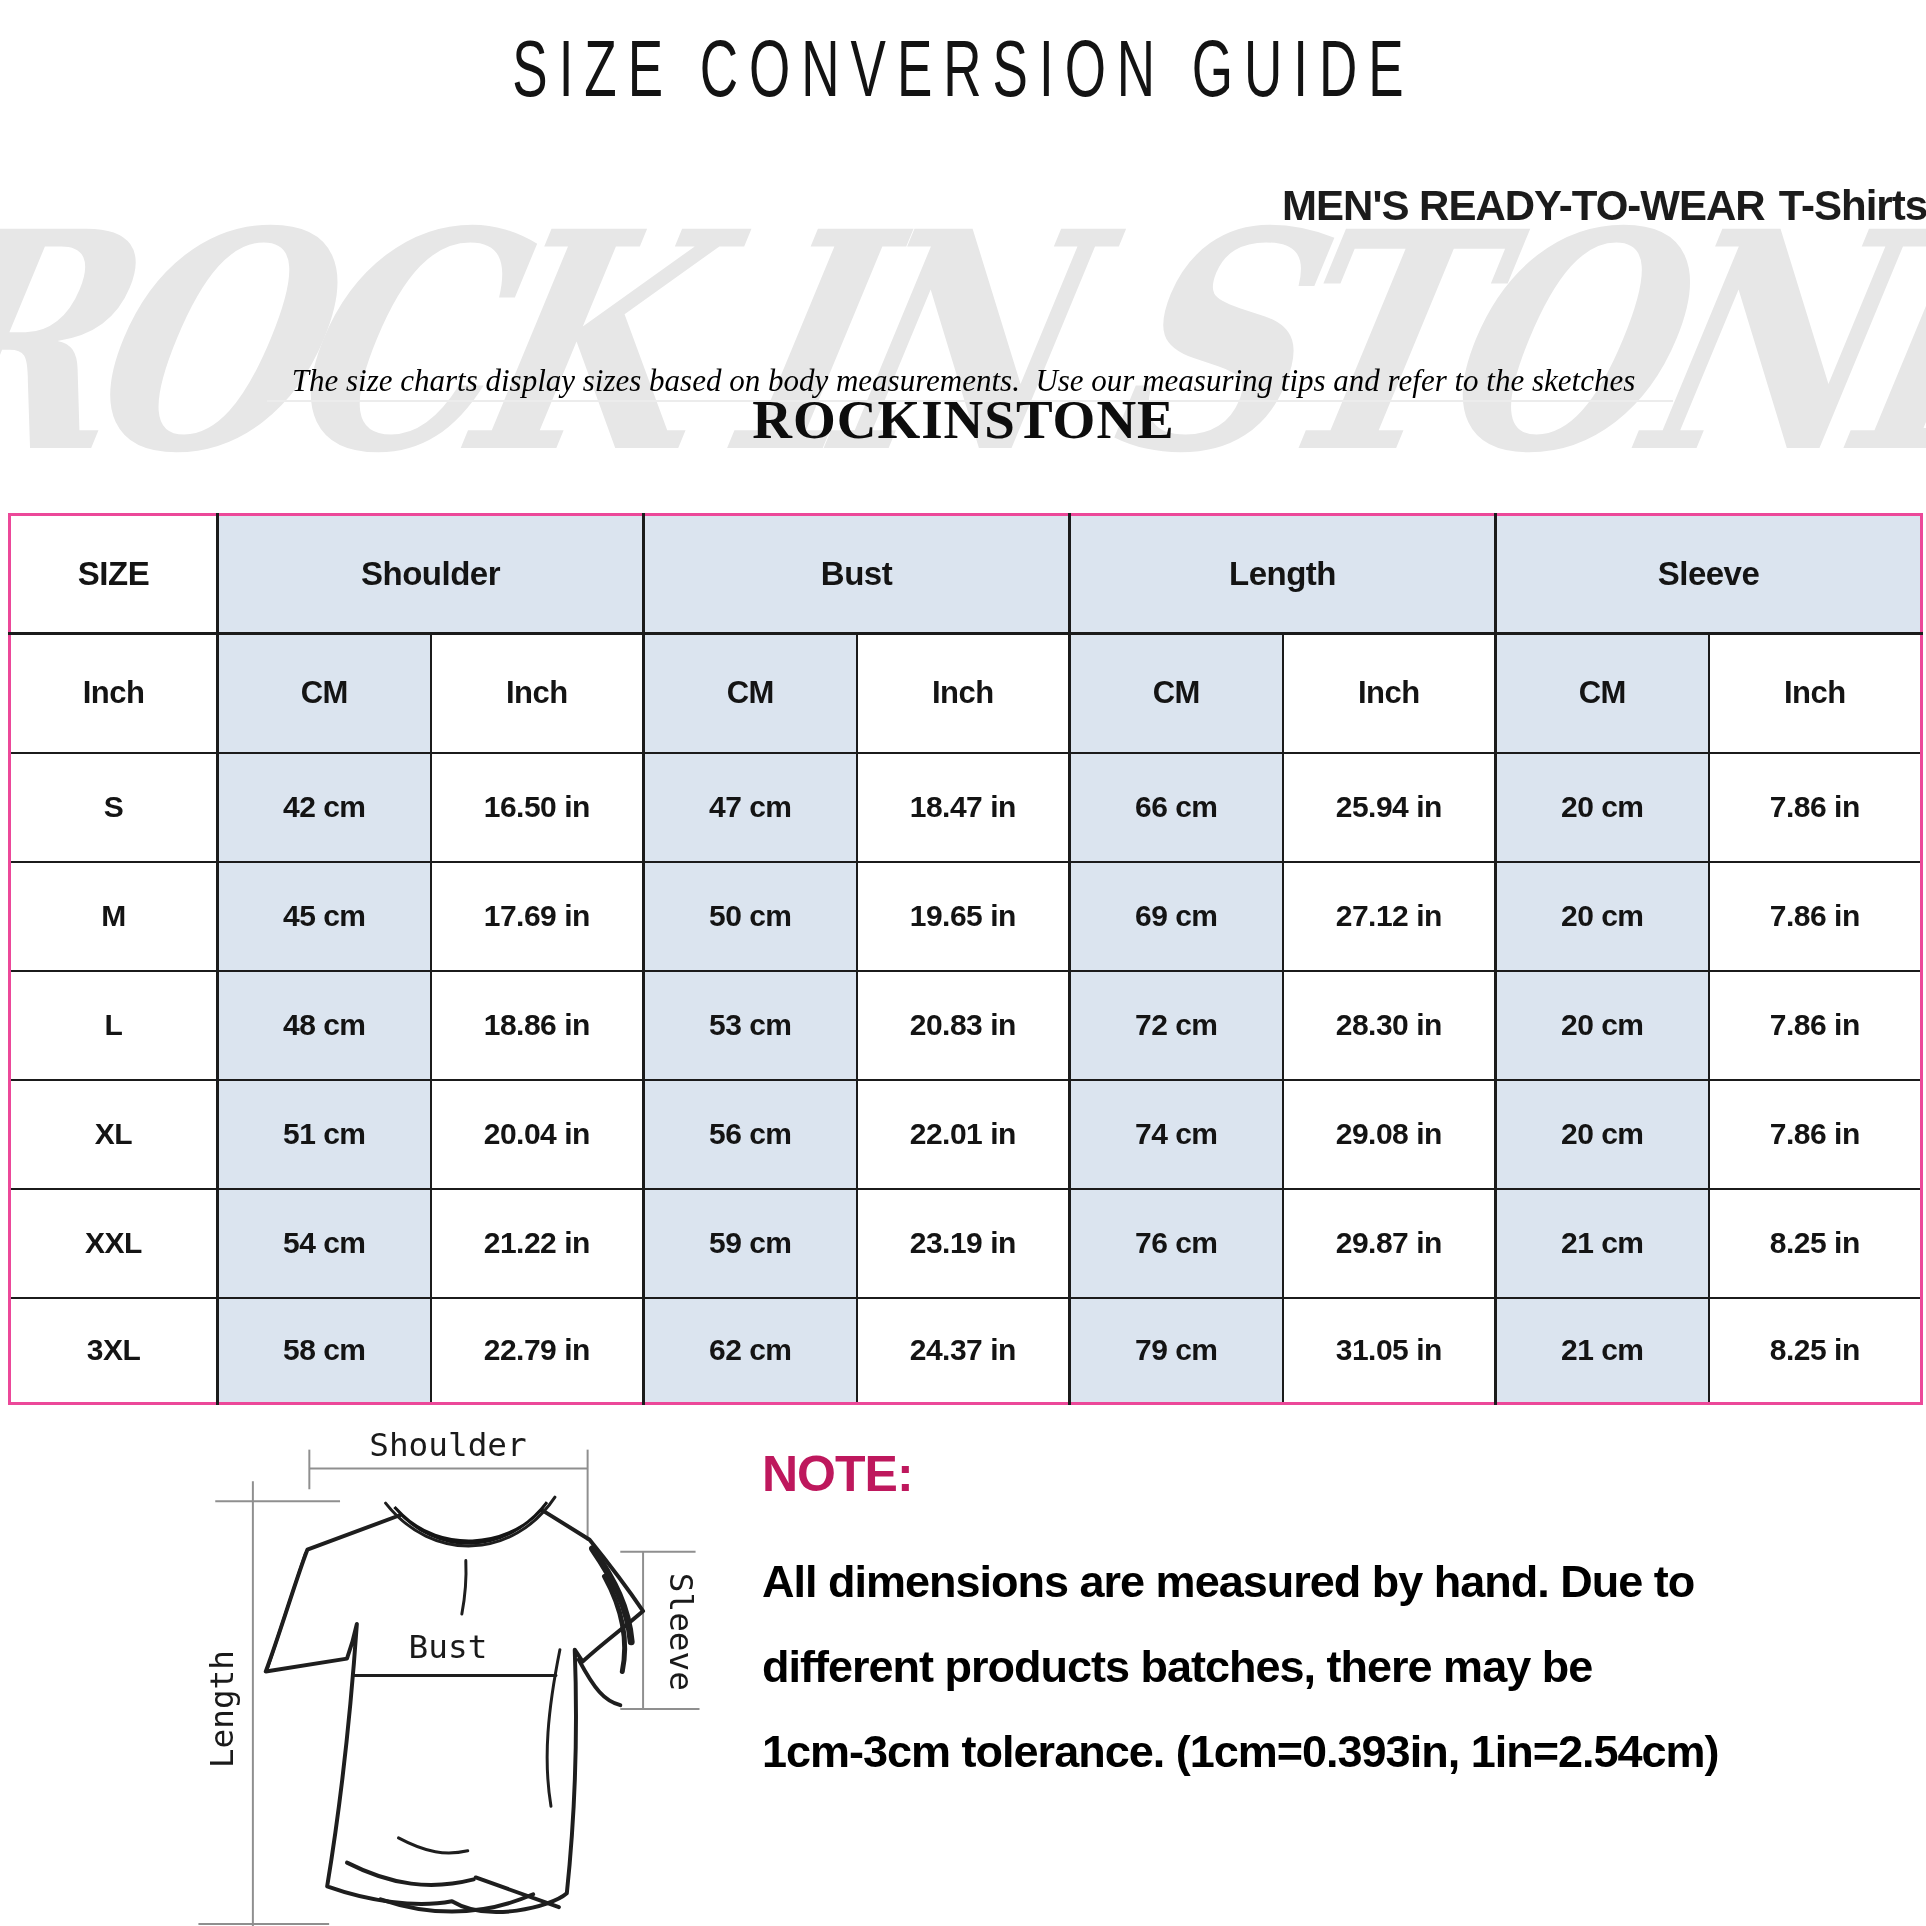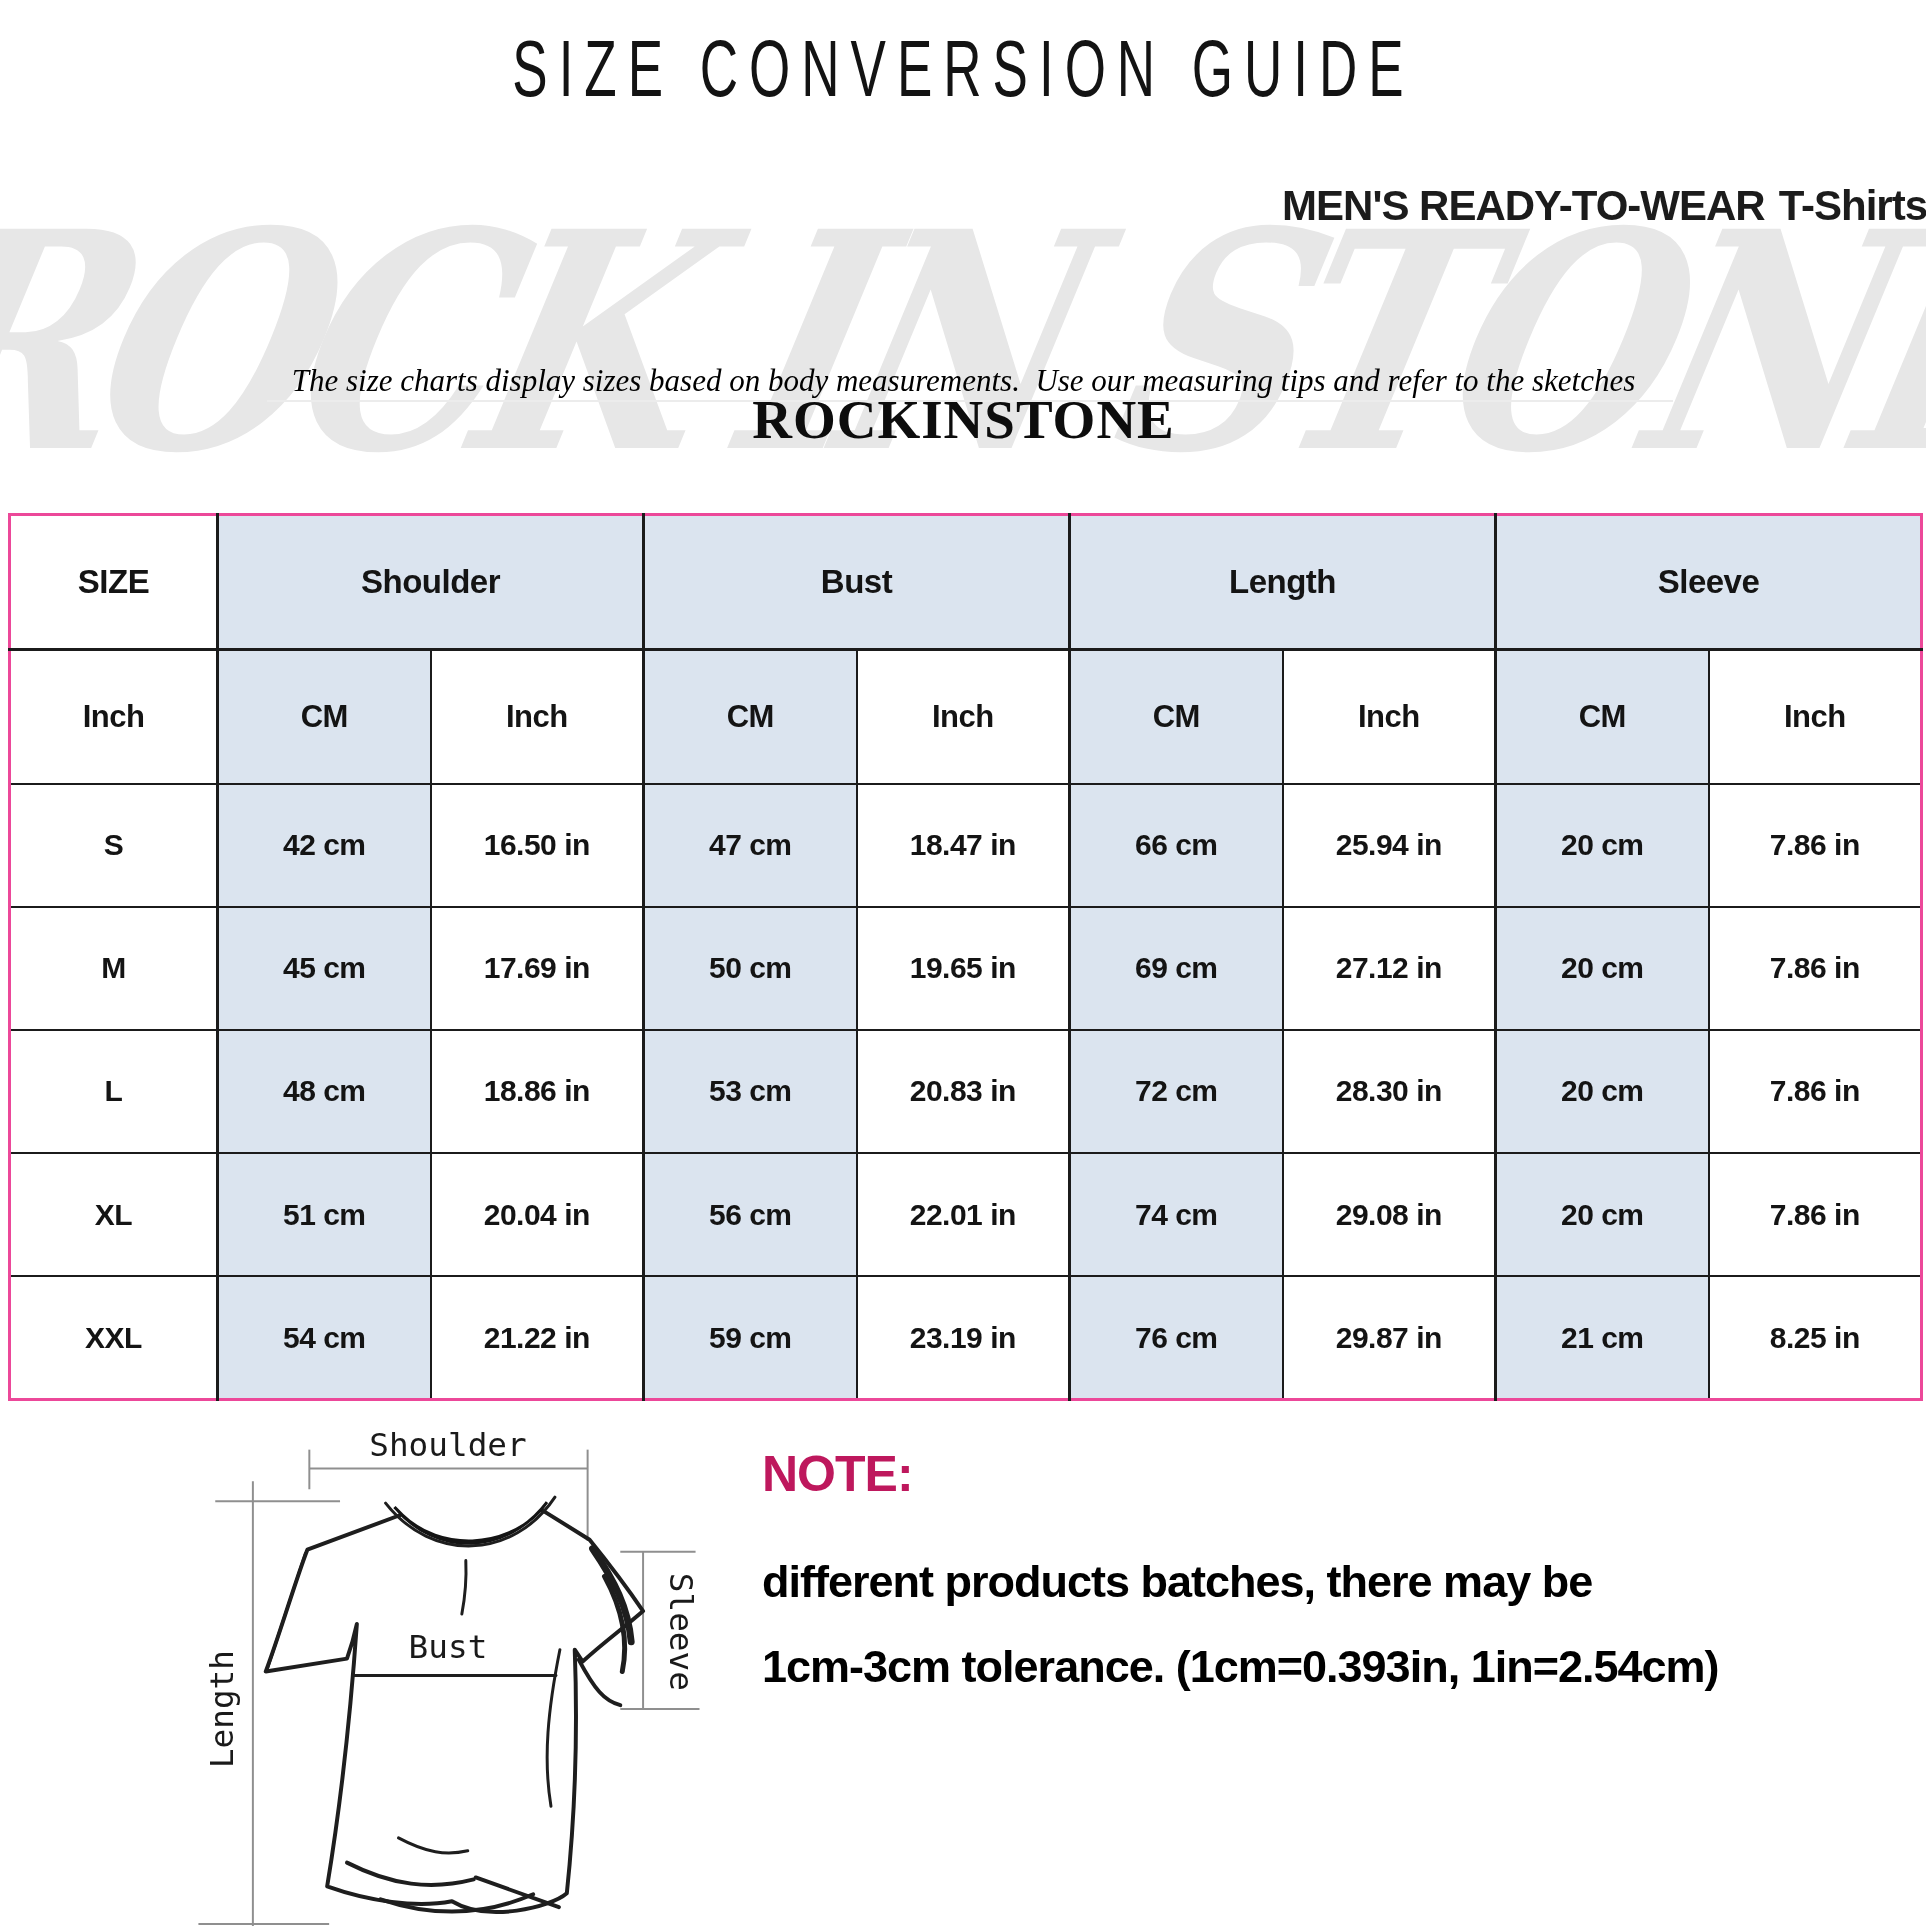--- a/index.html
+++ b/index.html
@@ -165,20 +165,31 @@
     <td class="white">7.86 in</td>
   </tr>
   <tr class="dr" style="height:109px">
     <td class="white">XXL</td>
     <td class="blue gl">54 cm</td>
     <td class="white">21.22 in</td>
     <td class="blue gl">59 cm</td>
     <td class="white">23.19 in</td>
     <td class="blue gl">76 cm</td>
     <td class="white">29.87 in</td>
+    <td class="blue gl">21 cm</td>
+    <td class="white">8.25 in</td>
+  </tr>
+  <tr class="dr" style="height:106px">
+    <td class="white">3XL</td>
+    <td class="blue gl">58 cm</td>
+    <td class="white">22.79 in</td>
+    <td class="blue gl">62 cm</td>
+    <td class="white">24.37 in</td>
+    <td class="blue gl">79 cm</td>
+    <td class="white">31.05 in</td>
     <td class="blue gl">21 cm</td>
     <td class="white">8.25 in</td>
   </tr>
 </tbody>
     </table>
 </div>
 
 <div class="diagram">
   <svg width="614" height="515" viewBox="0 0 620 520">
 
@@ -232,17 +243,18 @@
     <text class="lbl" x="312" y="44" text-anchor="middle">Shoulder</text>
     <text class="lbl" x="312" y="248" text-anchor="middle">Bust</text>
     <text class="lbl" text-anchor="middle" transform="translate(95,300) rotate(-90)">Length</text>
     <text class="lbl" text-anchor="middle" transform="translate(536,222) rotate(90)">Sleeve</text>
   </svg>
 </div>
 
 <div class="note">
   <div class="note-heading">NOTE:</div>
   <div class="note-lines">
+    <div>All dimensions are measured by hand. Due to</div>
     <div>different products batches, there may be</div>
     <div>1cm-3cm tolerance. (1cm=0.393in, 1in=2.54cm)</div>
   </div>
 </div>
 
 
 </body></html>

